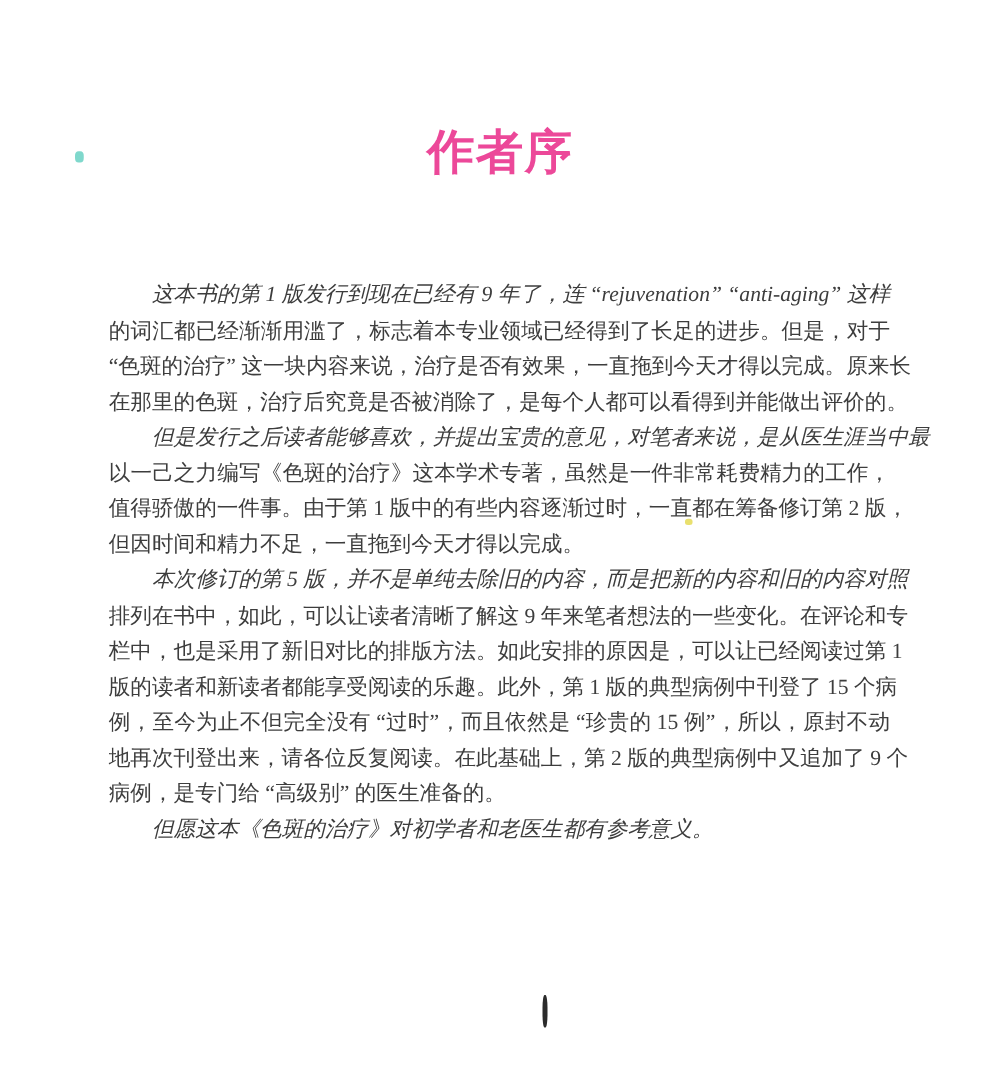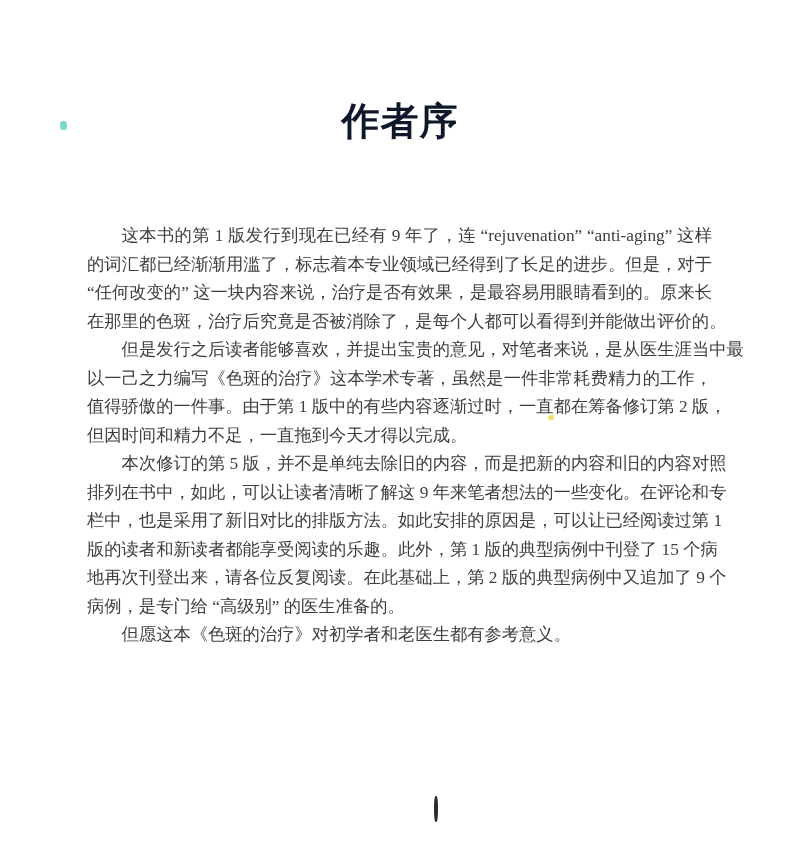--- a/index.html
+++ b/index.html
@@ -16,76 +16,77 @@
     font-family: "Liberation Serif", serif;
   }
   .doc-title {
     position: absolute;
     top: 96px;
     left: 0;
     width: 800px;
     text-align: center;
     font-size: 38px;
     font-weight: 700;
-    color: #0f172a;
+    color: #ec4899;
     letter-spacing: 1px;
     font-family: "Liberation Serif", serif;
   }
   .doc-body {
     position: absolute;
     left: 87px;
     top: 222px;
     width: 625px;
     color: #3d3d3d;
     font-size: 17.3px;
     line-height: 28.5px;
     font-family: "Liberation Serif", serif;
   }
   .para { margin: 0; padding: 0; }
   .line {
     text-align: justify;
     text-align-last: justify;
     white-space: nowrap;
     height: 28.5px;
   }
-  .para .line:first-child { text-indent: 2em; }
+  .para .line:first-child { text-indent: 2em; font-style: italic; }
   .para .line:last-child {
     text-align: center;
     text-align-last: left;
   }
   .artifact {
     position: absolute;
     border-radius: 40%;
     pointer-events: none;
   }
 </style>
 </head>
 <body>
 
 <div class="page">
   <div class="doc-title">作者序</div>
 
   <div class="doc-body">
       <div class="para">
         <div class="line">这本书的第 1 版发行到现在已经有 9 年了，连 “rejuvenation” “anti-aging” 这样</div>
         <div class="line">的词汇都已经渐渐用滥了，标志着本专业领域已经得到了长足的进步。但是，对于</div>
-        <div class="line">“任何改变的” 这一块内容来说，治疗是否有效果，是最容易用眼睛看到的。原来长</div>
+        <div class="line">“色斑的治疗” 这一块内容来说，治疗是否有效果，一直拖到今天才得以完成。原来长</div>
         <div class="line">在那里的色斑，治疗后究竟是否被消除了，是每个人都可以看得到并能做出评价的。</div>
       </div>
       <div class="para">
         <div class="line">但是发行之后读者能够喜欢，并提出宝贵的意见，对笔者来说，是从医生涯当中最</div>
         <div class="line">以一己之力编写《色斑的治疗》这本学术专著，虽然是一件非常耗费精力的工作，</div>
         <div class="line">值得骄傲的一件事。由于第 1 版中的有些内容逐渐过时，一直都在筹备修订第 2 版，</div>
         <div class="line">但因时间和精力不足，一直拖到今天才得以完成。</div>
       </div>
       <div class="para">
         <div class="line">本次修订的第 5 版，并不是单纯去除旧的内容，而是把新的内容和旧的内容对照</div>
         <div class="line">排列在书中，如此，可以让读者清晰了解这 9 年来笔者想法的一些变化。在评论和专</div>
         <div class="line">栏中，也是采用了新旧对比的排版方法。如此安排的原因是，可以让已经阅读过第 1</div>
         <div class="line">版的读者和新读者都能享受阅读的乐趣。此外，第 1 版的典型病例中刊登了 15 个病</div>
+        <div class="line">例，至今为止不但完全没有 “过时”，而且依然是 “珍贵的 15 例”，所以，原封不动</div>
         <div class="line">地再次刊登出来，请各位反复阅读。在此基础上，第 2 版的典型病例中又追加了 9 个</div>
         <div class="line">病例，是专门给 “高级别” 的医生准备的。</div>
       </div>
       <div class="para">
         <div class="line">但愿这本《色斑的治疗》对初学者和老医生都有参考意义。</div>
       </div>
     </div>
 
   <div>
       <div class="artifact" style="left: 60px; top: 121px; width: 7px; height: 9px; background: rgb(127, 216, 204);"></div>

